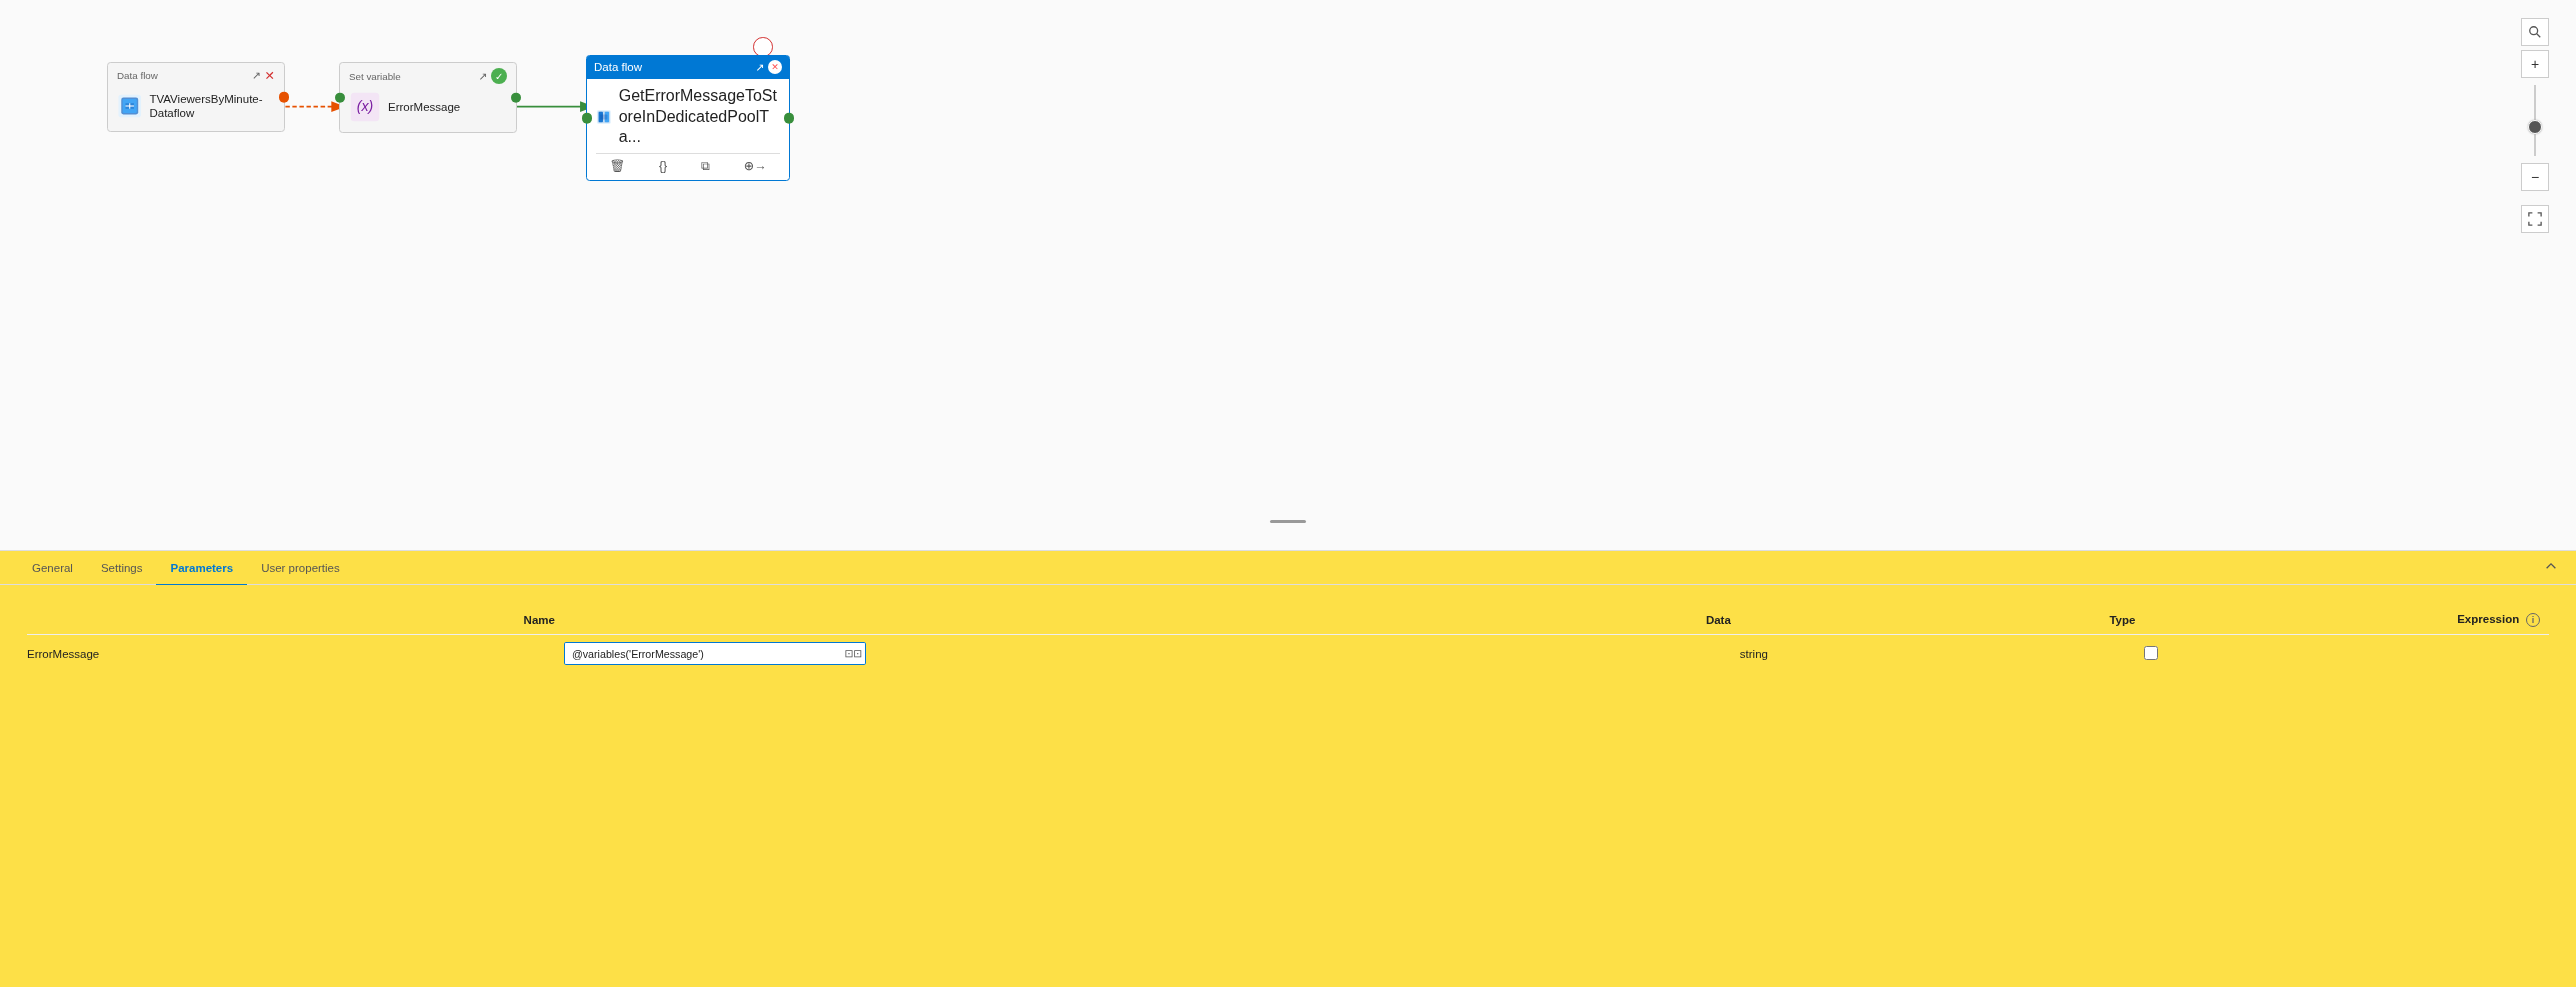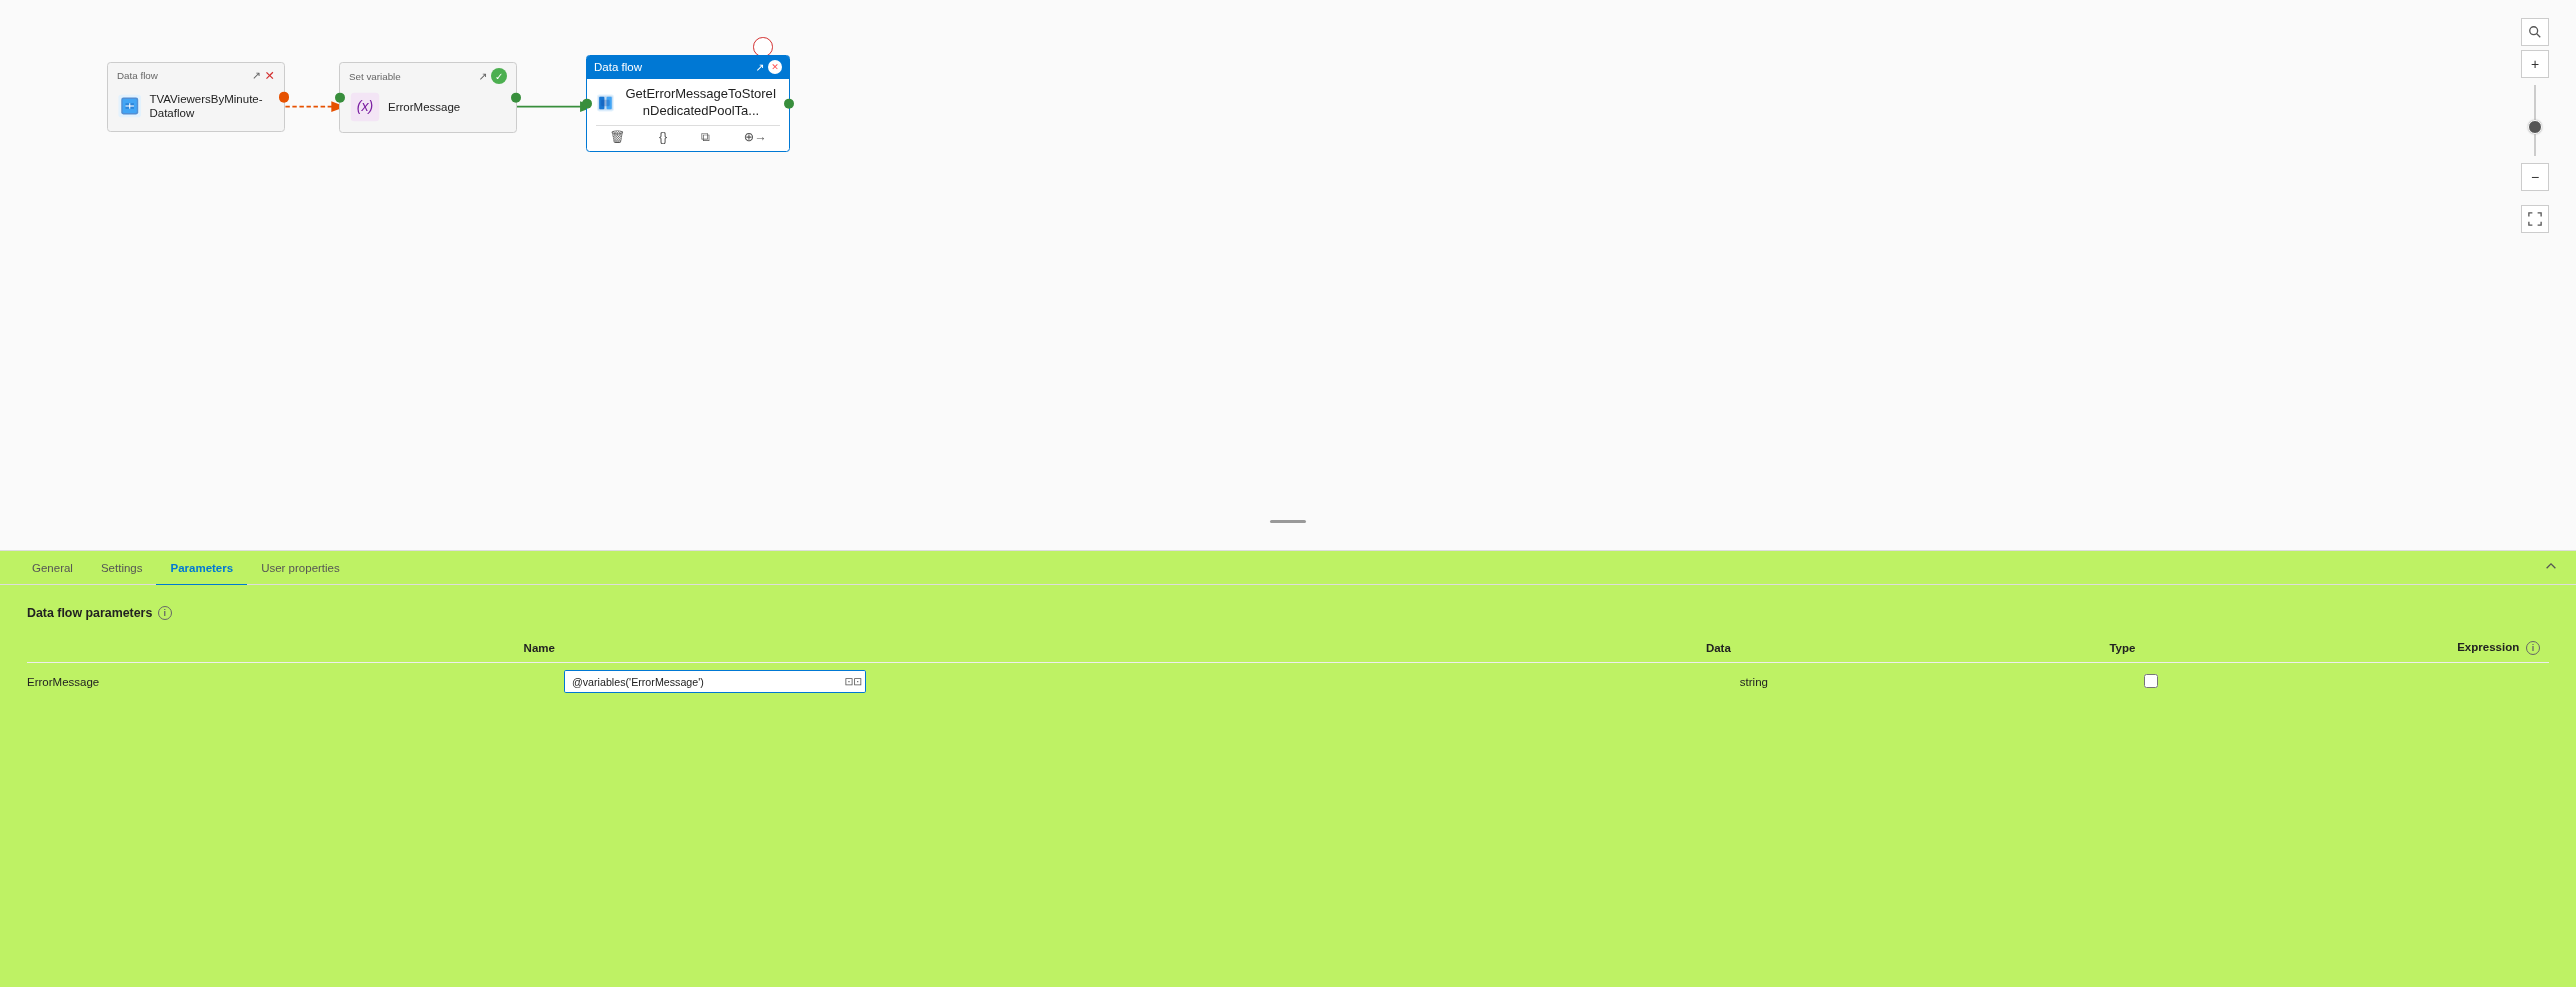--- a/index.html
+++ b/index.html
@@ -232,21 +232,21 @@
       transform: translateX(-50%);
       width: 36px;
       height: 2.7px;
       background: #999;
       border-radius: 1.8px;
     }
 
     
     .bottom-panel {
       flex: 1;
-      background: #bef264;
+      background: #fde047;
       display: flex;
       flex-direction: column;
       overflow: hidden;
     }
 
     
     .tab-bar {
       display: flex;
       align-items: center;
       border-bottom: 0.9px solid #ddd;
@@ -472,21 +472,21 @@
     </div>
     <div style="padding:7px 9px;">
       <div style="display:flex;align-items:center;gap:7px;">
         <svg class="df-icon" viewBox="0 0 36 36">
           <rect x="2" y="2" width="32" height="32" rx="4" fill="#e3f2fd"></rect>
           <rect x="4" y="4" width="28" height="28" rx="3" fill="#1565c0" opacity="0.15"></rect>
           <rect x="6" y="6" width="10" height="24" rx="2" fill="#1976d2"></rect>
           <rect x="20" y="6" width="10" height="24" rx="2" fill="#42a5f5"></rect>
           <rect x="10" y="12" width="16" height="12" rx="2" fill="#0d47a1" opacity="0.3"></rect>
         </svg>
-        <span class="node-title" style="font-size:13px;word-break:break-all;text-align:center;">GetErrorMessageToStoreInDedicatedPoolTa...</span>
+        <span class="node-title" style="font-size:16px;word-break:break-all;">GetErrorMessageToStoreInDedicatedPoolTa...</span>
       </div>
       <div class="node-actions">
         <span class="action-icon">🗑</span>
         <span class="action-icon">{}</span>
         <span class="action-icon">⧉</span>
         <span class="action-icon">⊕→</span>
       </div>
     </div>
 
     <div class="port-dot-green-left" style="position:absolute;width:10.7px;height:10.7px;border-radius:50%;background:#388e3c;left:-5.3px;top:50%;transform:translateY(-50%);"></div>
@@ -535,24 +535,20 @@
     <div class="tab-item active">Parameters</div>
     <div class="tab-item">User properties</div>
     <div class="tab-collapse-btn">
       <svg width="14" height="14" viewBox="0 0 16 16">
         <polyline points="3,10 8,5 13,10" stroke="#555" stroke-width="1.5" fill="none"></polyline>
       </svg>
     </div>
   </div>
 
   <div class="params-content">
-    <div class="section-title">
-      <span>Data flow parameters</span>
-      <div class="info-icon">i</div>
-    </div>
 
     <table class="params-table">
       <thead>
         <tr>
           <th>Name</th>
           <th>Data</th>
           <th class="col-type">Type</th>
           <th class="col-expr">
             <span>Expression</span>
             <div class="info-icon" style="display:inline-flex;margin-left:3.6px;">i</div>

